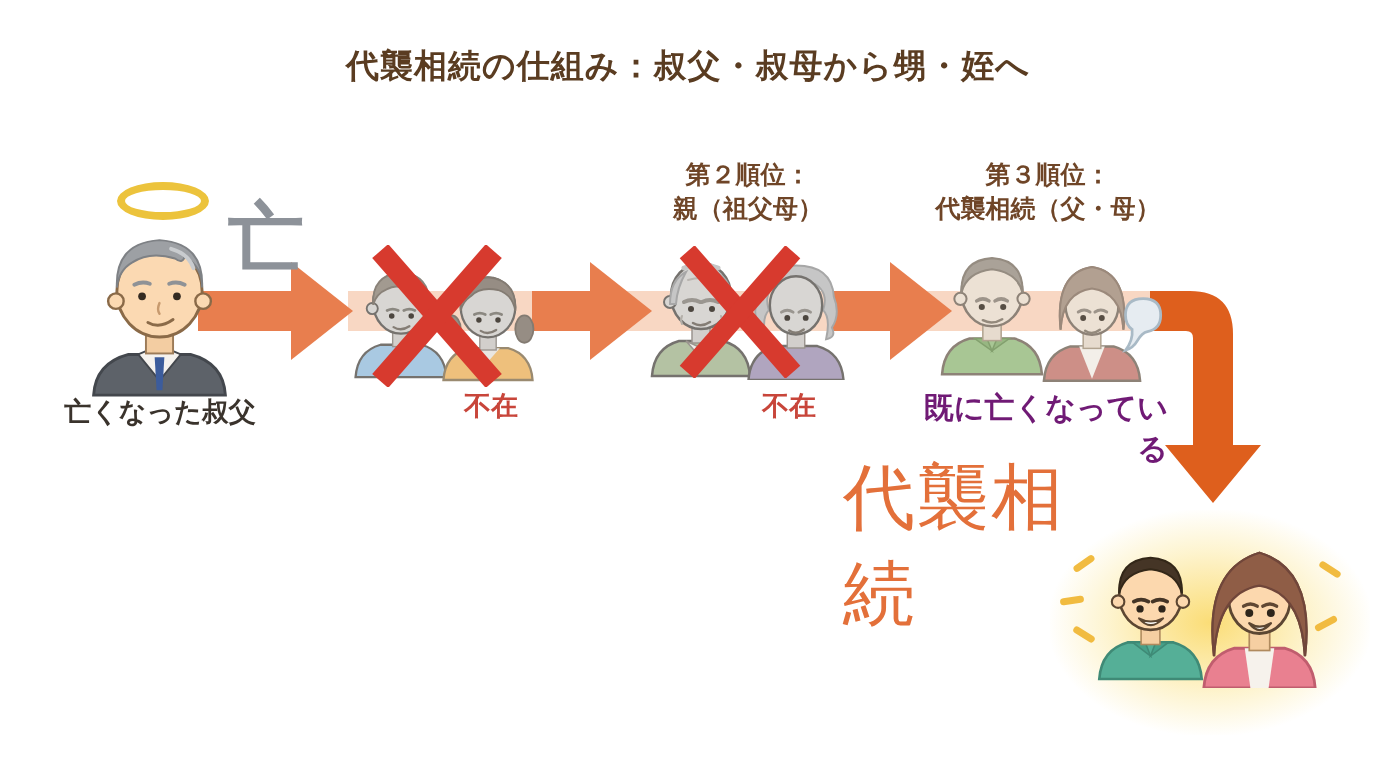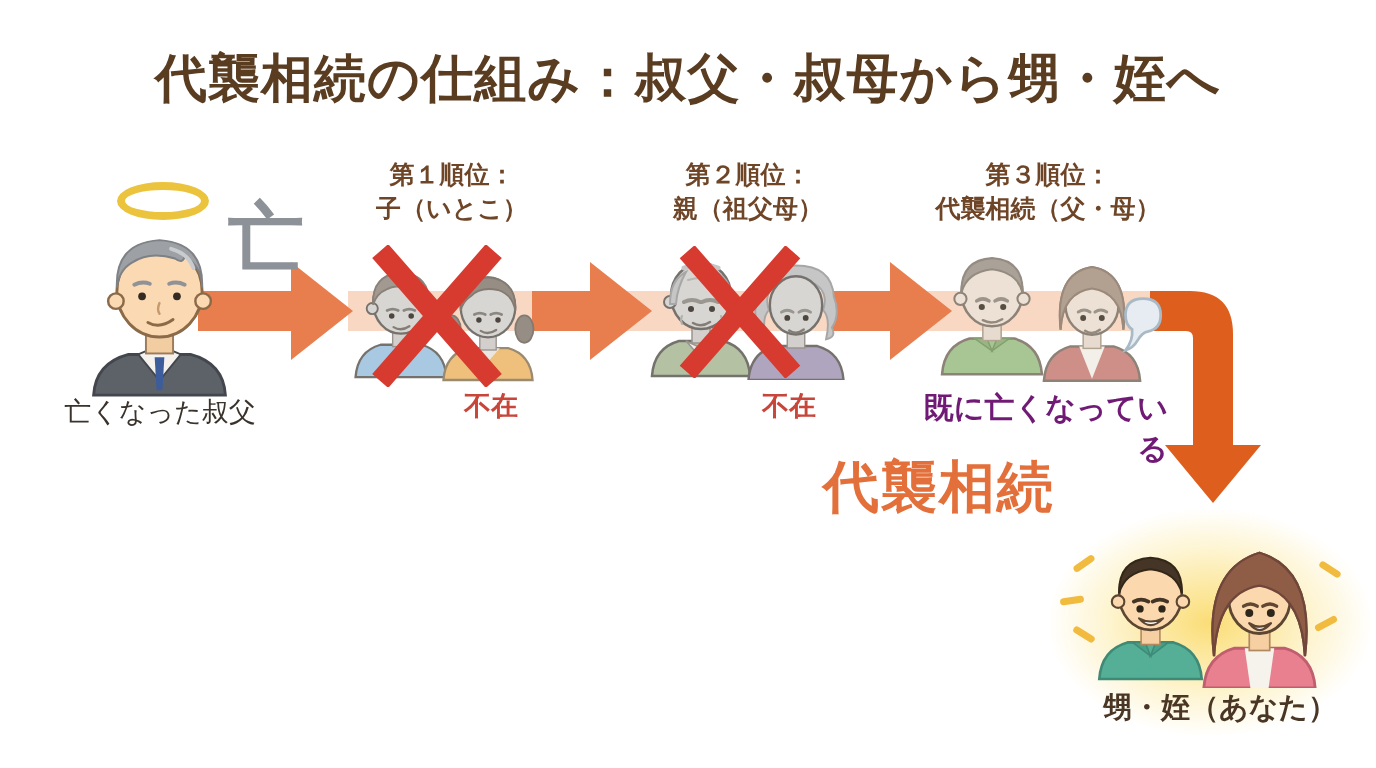--- a/index.html
+++ b/index.html
@@ -1,20 +1,20 @@
 <!DOCTYPE html>
 <html><head>
 <meta charset="utf-8">
 <style>
   html,body{margin:0;padding:0;background:#fff;}
   .stage{position:relative;width:1376px;height:768px;background:#ffffff;overflow:hidden;
          font-family:"Liberation Sans","DejaVu Sans",sans-serif;}
 
   .title{position:absolute;left:0;top:44px;width:1376px;margin:0;text-align:center;
-         font-size:52px;font-weight:800;color:#5a3c21;letter-spacing:1px;z-index:6;}
+         font-size:33px;font-weight:800;color:#5a3c21;letter-spacing:1px;z-index:6;}
 
   
   .band{position:absolute;left:348px;top:291px;width:806px;height:40px;background:#f8d7c3;z-index:1;}
   .a-shaft{position:absolute;top:291px;height:40px;background:#e87e4e;z-index:2;}
   .a-head{position:absolute;top:262px;width:0;height:0;border-top:49px solid transparent;
           border-bottom:49px solid transparent;border-left:62px solid #e87e4e;z-index:2;}
   .elbow{position:absolute;left:1150px;top:288px;width:130px;height:225px;z-index:2;}
 
   
   .person{position:absolute;z-index:3;}
@@ -24,22 +24,22 @@
         border-radius:50%;z-index:3;}
   .death-mark{position:absolute;left:228px;top:200px;font-size:76px;font-weight:900;color:#8d9299;z-index:3;line-height:1;}
 
   
   .rank-label{position:absolute;top:158px;text-align:center;font-size:25px;font-weight:800;
               color:#6f4527;line-height:1.35;z-index:5;}
   .status{position:absolute;top:388px;text-align:right;font-size:27px;font-weight:800;z-index:5;}
   .status-red{color:#c8453a;}
   .status-gray{color:#701a75;font-size:30px;}
   .uncle-caption{position:absolute;left:35px;top:394px;width:250px;text-align:center;
-                 font-size:27px;font-weight:400;color:#3a332c;z-index:5;}
-  .keyword{position:absolute;left:823px;top:450px;width:250px;font-size:56px;font-weight:700;
+                 font-size:27px;font-weight:700;color:#3a332c;z-index:5;}
+  .keyword{position:absolute;left:843px;top:450px;width:250px;font-size:72px;font-weight:400;
            color:#e3703a;z-index:5;letter-spacing:2px;}
   .result-caption{position:absolute;left:1075px;top:688px;width:290px;text-align:center;
                   font-size:29px;font-weight:800;color:#4a3624;z-index:5;}
 
   
   .glow{position:absolute;left:1050px;top:510px;width:320px;height:225px;z-index:1;
         background:radial-gradient(ellipse at center,rgba(250,215,95,0.85) 0%,rgba(252,233,160,0.5) 45%,rgba(255,255,255,0) 72%);}
   .spark{position:absolute;width:24px;height:7px;background:#f1bb40;border-radius:4px;z-index:2;}
 </style>
 </head>
@@ -75,24 +75,20 @@
     <path d="M92,34 Q110,39 115,54" stroke="#c9cccf" stroke-width="4" fill="none" stroke-linecap="round"></path>
     <path d="M54,71 Q62,67 70,70" stroke="#8f9296" stroke-width="4" fill="none" stroke-linecap="round"></path>
     <path d="M90,70 Q98,67 106,71" stroke="#8f9296" stroke-width="4" fill="none" stroke-linecap="round"></path>
     <circle cx="62" cy="83" r="4" fill="#342b22"></circle>
     <circle cx="98" cy="83" r="4" fill="#342b22"></circle>
     <path d="M80,90 Q77,97 80,101" stroke="#c79a6e" stroke-width="2.5" fill="none" stroke-linecap="round"></path>
     <path d="M68,110 Q80,117 94,107" stroke="#8a6a48" stroke-width="3" fill="none" stroke-linecap="round"></path>
   </svg>
   <div class="uncle-caption">亡くなった叔父</div>
 
-  <div class="rank-label" style="left:332px;width:240px;">
-    <span>第１順位：</span><br>
-    <span>子（いとこ）</span>
-  </div>
   <svg class="person" style="left:350px;top:252px;width:102px;height:128px;" viewBox="0 0 110 132">
     <path d="M6,132 Q8,104 33,97 L77,97 Q102,104 104,132 Z" fill="#a9c9e2" stroke="#75726e" stroke-width="2.5"></path>
     <rect x="46" y="82" width="18" height="17" fill="#d2cfcc" stroke="#9a948e" stroke-width="1.5"></rect>
     <ellipse cx="55" cy="52" rx="30" ry="33" fill="#d8d6d3" stroke="#75726e" stroke-width="2.5"></ellipse>
     <circle cx="24" cy="58" r="6" fill="#d8d6d3" stroke="#75726e" stroke-width="2"></circle>
     <circle cx="86" cy="58" r="6" fill="#d8d6d3" stroke="#75726e" stroke-width="2"></circle>
     <path d="M25,54 Q23,22 55,19 Q87,22 85,54 Q84,36 72,31 L64,40 Q52,30 40,37 Q28,42 25,54 Z" fill="#a29a90" stroke="#8a8279" stroke-width="2"></path>
     <path d="M40,60 Q46,57 52,60" stroke="#8b8881" stroke-width="3" fill="none" stroke-linecap="round"></path>
     <path d="M58,60 Q64,57 70,60" stroke="#8b8881" stroke-width="3" fill="none" stroke-linecap="round"></path>
     <circle cx="45" cy="66" r="3" fill="#4c463f"></circle>
@@ -226,15 +222,14 @@
     <rect x="46" y="82" width="18" height="17" fill="#f6cfa2" stroke="#b08a5e" stroke-width="1.5"></rect>
     <path d="M15,104 Q6,28 55,13 Q104,28 95,104 Q92,48 55,42 Q18,48 15,104 Z" fill="#8f5d46" stroke="#704632 " stroke-width="2"></path>
     <ellipse cx="55" cy="54" rx="27" ry="30" fill="#fcd8ae" stroke="#5c4632" stroke-width="2.5"></ellipse>
     <path d="M15,104 Q6,28 55,13 Q104,28 95,104 Q92,48 55,42 Q18,48 15,104 Z" fill="#8f5d46" stroke="#70463a" stroke-width="2"></path>
     <path d="M41,60 Q47,56 53,60" stroke="#5f4733" stroke-width="3" fill="none" stroke-linecap="round"></path>
     <path d="M58,60 Q64,56 70,60" stroke="#5f4733" stroke-width="3" fill="none" stroke-linecap="round"></path>
     <circle cx="46" cy="66" r="3.5" fill="#2e251b"></circle>
     <circle cx="65" cy="66" r="3.5" fill="#2e251b"></circle>
     <path d="M46,75 Q55,87 65,75 Q55,81 46,75 Z" fill="#ffffff" stroke="#5c4632" stroke-width="2" stroke-linejoin="round"></path>
   </svg>
-  <div class="result-caption">甥・姪（あなた）</div>
 
 </div>
 
 </body></html>

